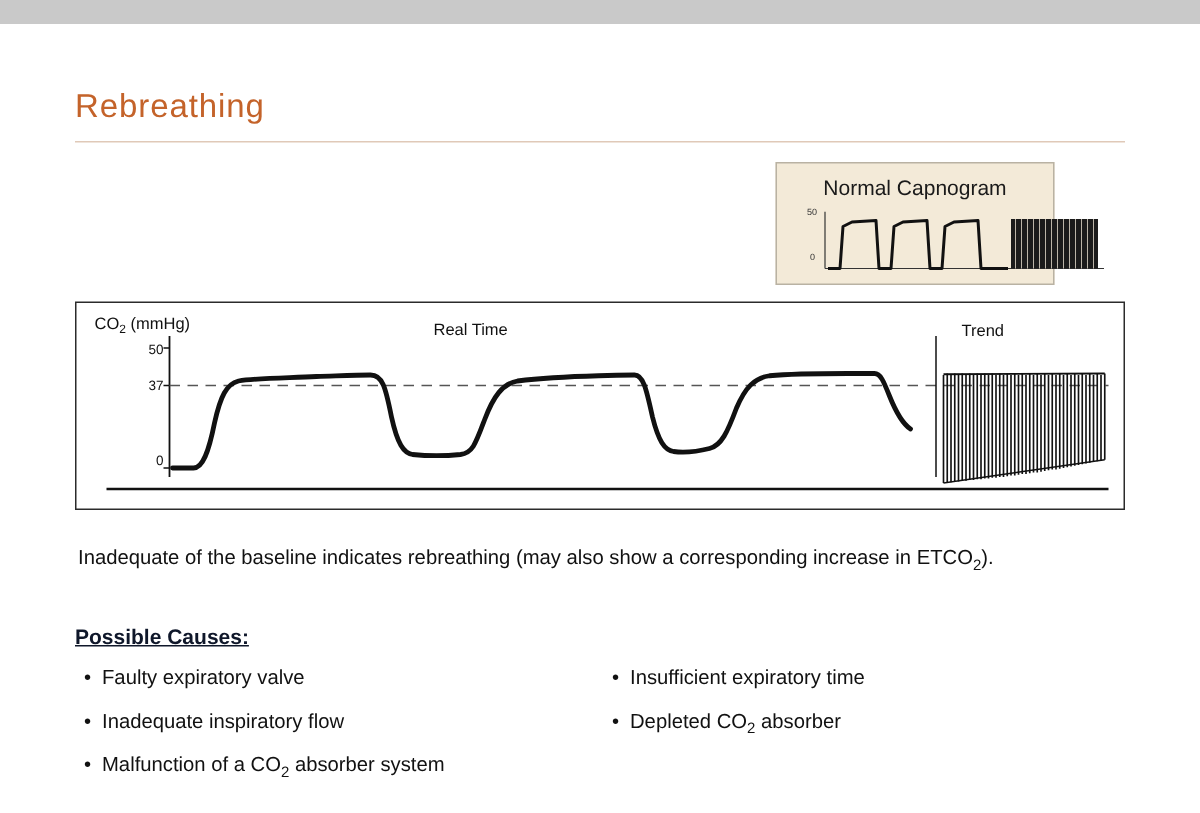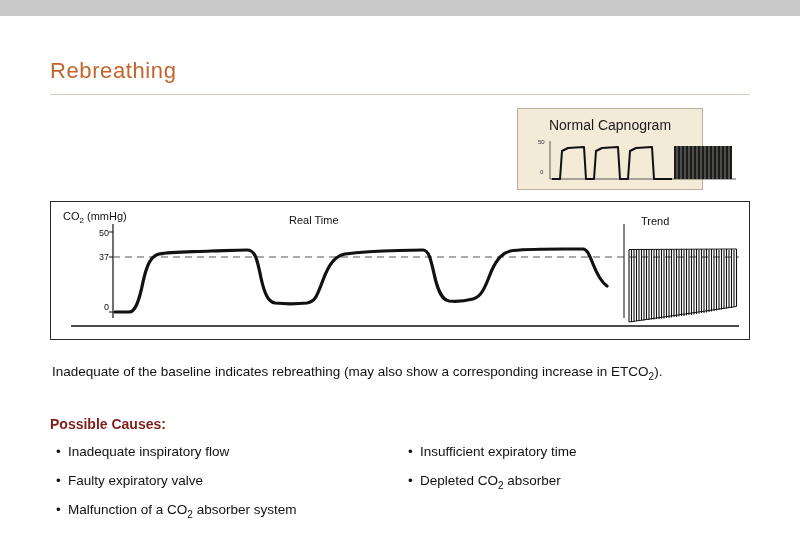--- a/index.html
+++ b/index.html
@@ -125,21 +125,22 @@
   }
   #caption sub { font-size: 10px; }
 
   
   #causes-heading {
     position: absolute;
     left: 50px;
     top: 400px;
     font-size: 14px;
     font-weight: bold;
-    color: #7f1d1d;
+    color: #0f172a;
+    text-decoration: underline;
   }
   .cause-col {
     position: absolute;
     top: 428px;
   }
   #col-left { left: 56px; width: 340px; }
   #col-right { left: 408px; width: 340px; }
   .cause-item {
     font-size: 13.5px;
     color: #111;
@@ -292,26 +293,26 @@
   </div>
 
   <div id="caption">
     <span>Inadequate of the baseline indicates rebreathing (may also show a corresponding increase in ETCO</span><sub>2</sub><span>).</span>
   </div>
 
   <div id="causes-heading">Possible Causes:</div>
 
   <div class="cause-col" id="col-left">
     <div class="cause-item">
+      <span class="bullet">•</span><span>Faulty expiratory valve</span>
+    </div>
+    <div class="cause-item">
       <span class="bullet">•</span><span>Inadequate inspiratory flow</span>
     </div>
     <div class="cause-item">
-      <span class="bullet">•</span><span>Faulty expiratory valve</span>
-    </div>
-    <div class="cause-item">
       <span class="bullet">•</span><span>Malfunction of a CO</span><sub>2</sub><span> absorber system</span>
     </div>
   </div>
 
   <div class="cause-col" id="col-right">
     <div class="cause-item">
       <span class="bullet">•</span><span>Insufficient expiratory time</span>
     </div>
     <div class="cause-item">
       <span class="bullet">•</span><span>Depleted CO</span><sub>2</sub><span> absorber</span>

